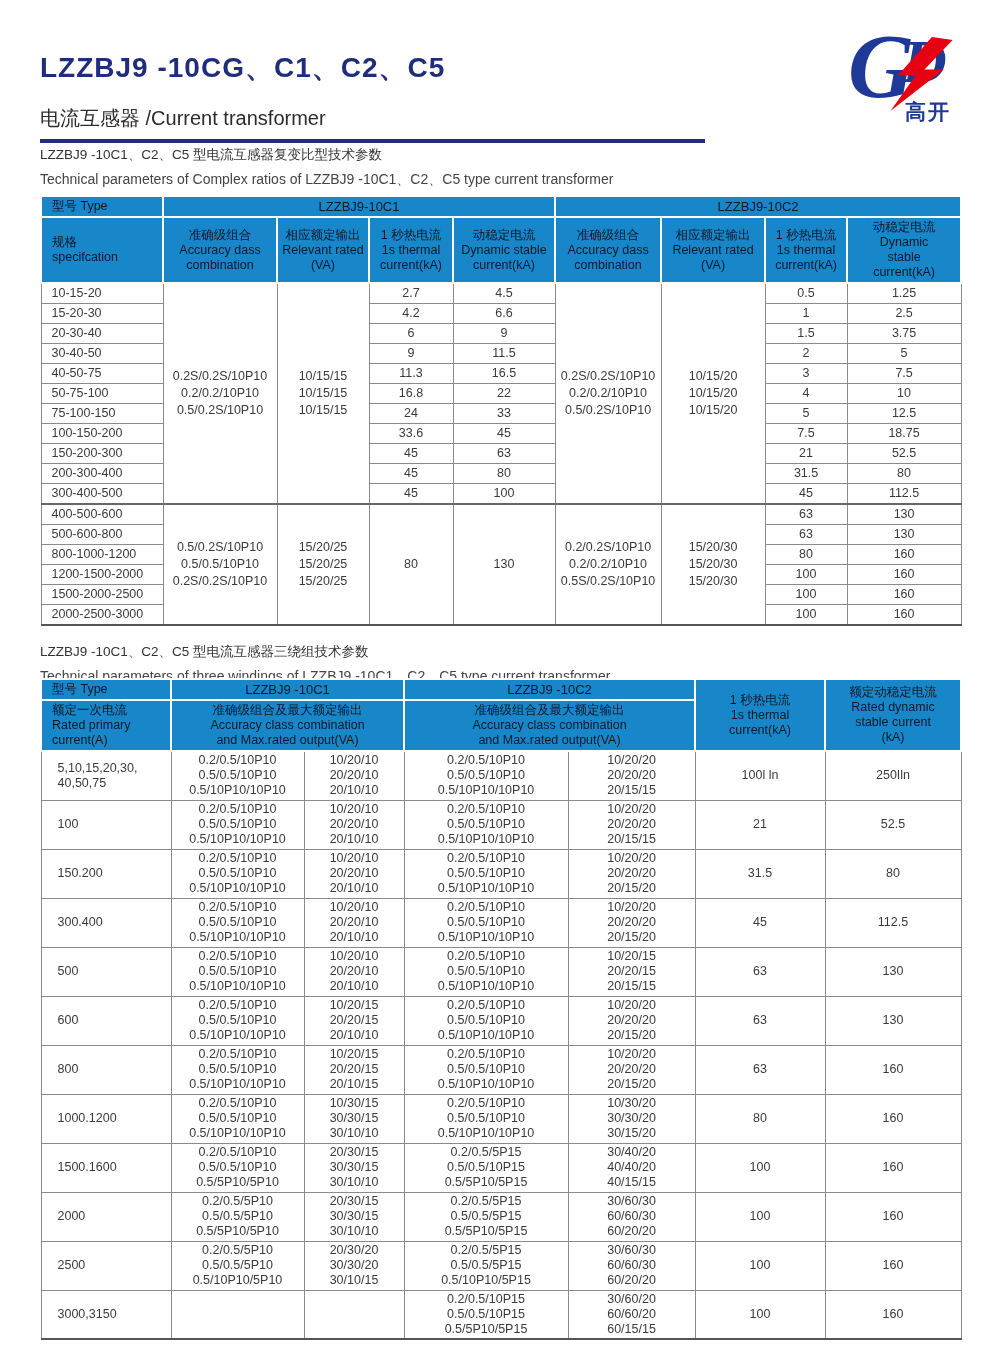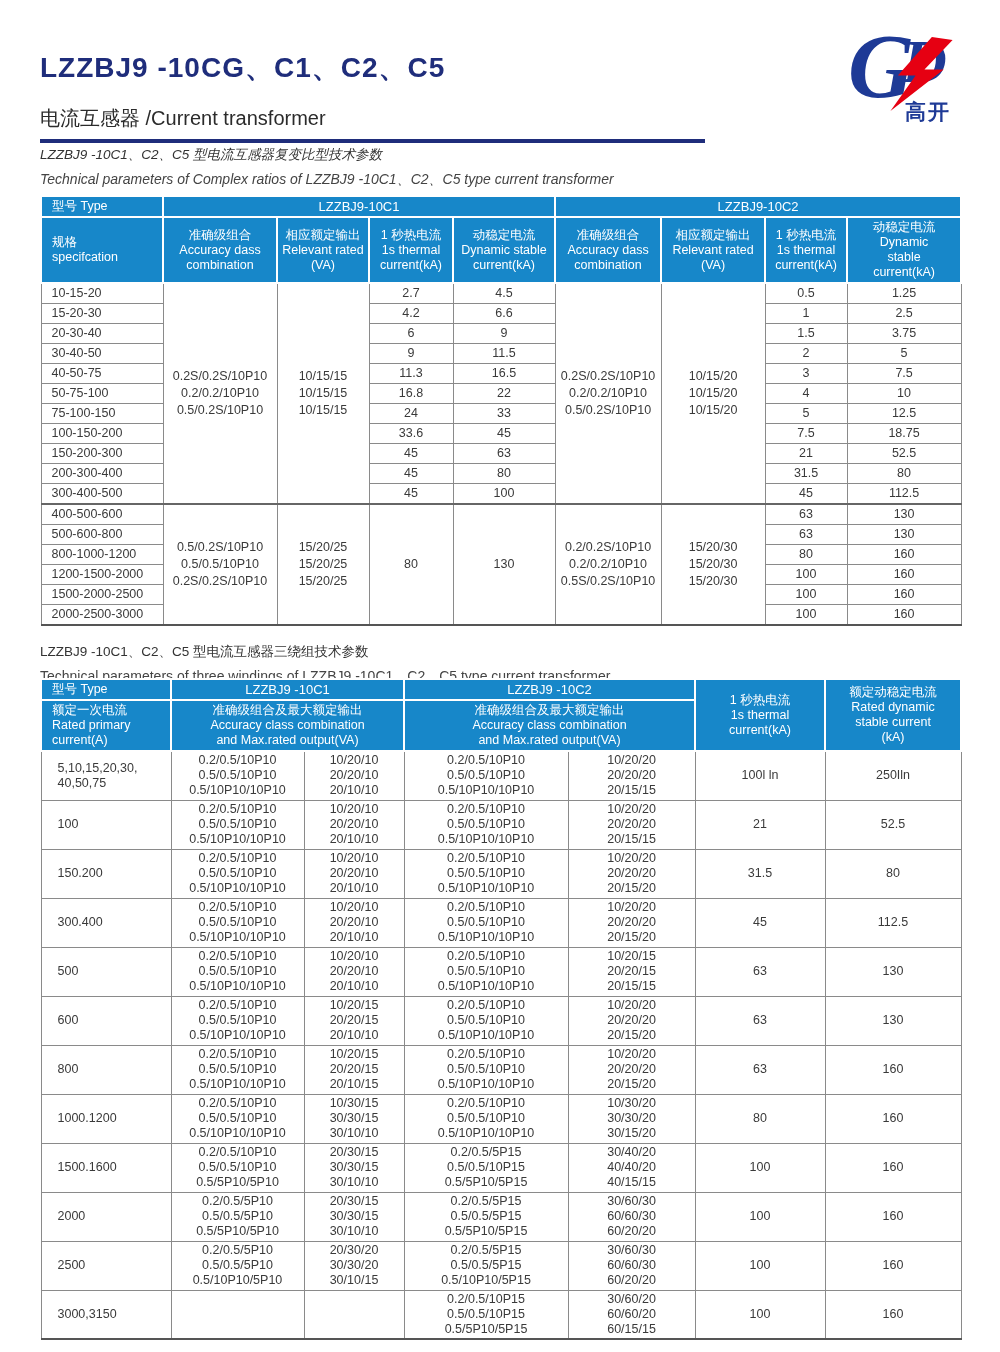--- a/index.html
+++ b/index.html
@@ -13,29 +13,29 @@
   .title-rule { width:665px; height:4px; background:#1f2d7b; margin-top:7px; }
 
   .logo { position:absolute; right:14px; top:26px; width:140px; height:110px; }
   .logo-g { position:absolute; left:2px; top:-6px; font-size:92px; font-weight:bold; font-style:italic; color:#1e3a96; font-family:"Liberation Serif", serif; line-height:1; }
   .logo-d { position:absolute; left:56px; top:4px; font-size:62px; font-weight:bold; font-style:italic; color:#1e3a96; font-family:"Liberation Serif", serif; line-height:1; }
   .logo-bolt { position:absolute; left:40px; top:8px; width:74px; height:80px; }
   .logo-cn { position:absolute; left:59px; top:72px; font-size:21px; font-weight:bold; color:#1e3a96; letter-spacing:2px; }
 
   .section-title-cn { position:relative; font-size:13.5px; color:#333; }
   .section-title-en { position:relative; font-size:14px; color:#444; margin-top:7px; }
-  .sec1-titles { position:absolute; left:40px; top:146px; width:920px;font-style:italic; }
+  .sec1-titles { position:absolute; left:40px; top:146px; width:920px; }
   .sec2-titles { position:absolute; left:40px; top:630px; width:920px;margin-top:13px; }
 
   table { border-collapse:collapse; table-layout:fixed; width:920px; }
   .tbl { position:absolute; left:40px; }
   #table1 { top:195px; }
   #table2 { top:678px; }
 
-  th { background:#1787c9; color:#ffffff; font-weight:normal; border:2px solid #ffffff;
+  th { background:#1787c9; color:#0f172a; font-weight:normal; border:2px solid #ffffff;
        text-align:center; vertical-align:middle; font-size:12.5px; line-height:15px; padding:2px 1px; }
   th.corner { text-align:left; padding-left:10px; }
   th.span-head { font-size:13px; }
   td { border:1px solid #8a8a8a; text-align:center; vertical-align:middle;
        font-size:12.5px; line-height:15px; padding:1px 2px; color:#3a3a3a; background:#fff; }
   #table1 td { height:19px; line-height:17px; }
   #table2 td { height:49px; }
   td.spec { text-align:left; padding-left:10px; }
   #table2 td.spec { padding-left:16px; }
   .pre { white-space:pre-line; }

